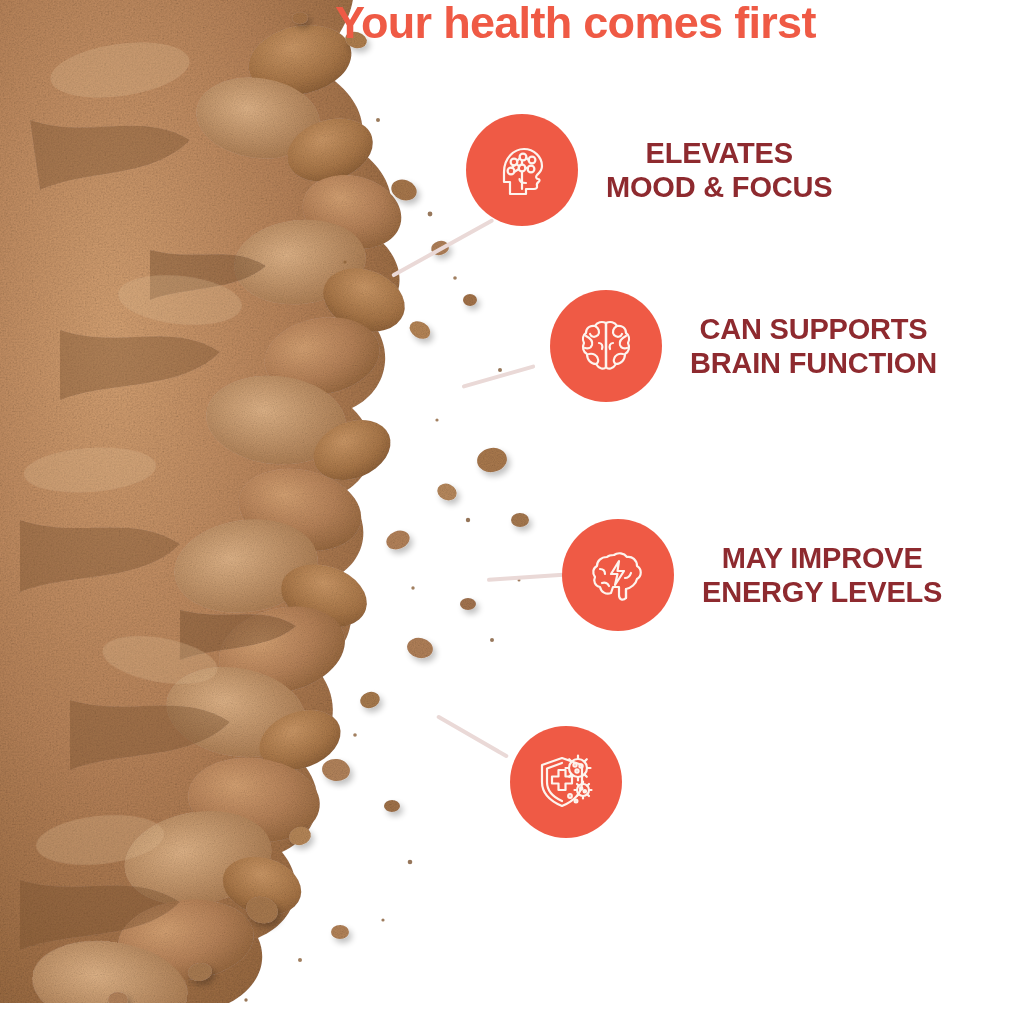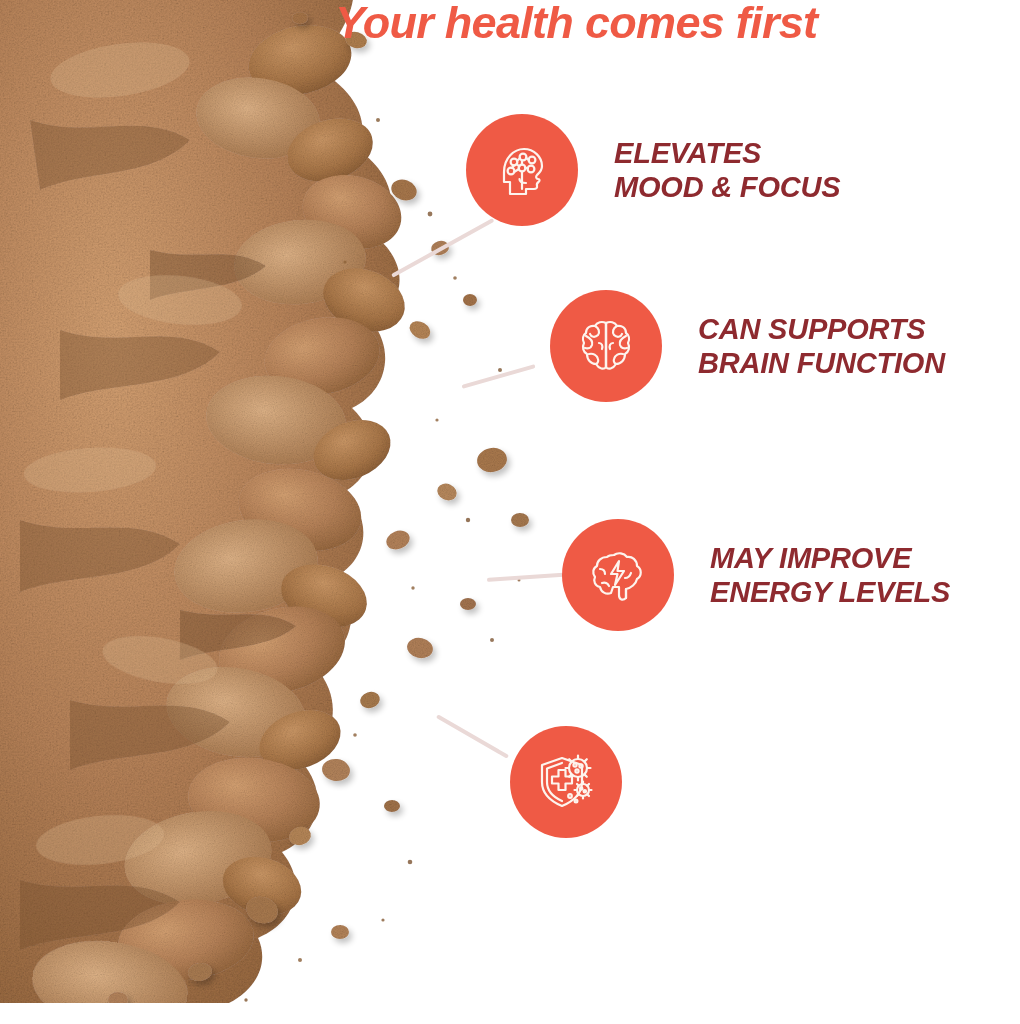--- a/index.html
+++ b/index.html
@@ -10,21 +10,20 @@
   body {
     font-family: "Liberation Sans", sans-serif;
     -webkit-font-smoothing: antialiased;
   }
   #page {
     position: relative;
     width: 1020px;
     height: 1003px;
     background: #ffffff;
     overflow: hidden;
-    font-style: italic;
   }
 
   
   #powder-layer {
     position: absolute;
     left: 0; top: 0;
     width: 600px;
     height: 1024px;
     pointer-events: none;
   }
@@ -64,27 +63,28 @@
     height: 112px;
     border-radius: 50%;
     background: #ef5a45;
     flex: 0 0 112px;
     display: flex;
     align-items: center;
     justify-content: center;
   }
   .badge svg { display: block; }
   .benefit-label {
-    margin-left: 36px;
+    margin-left: 28px;
     color: #8e2a2f;
     font-size: 29px;
     font-weight: bold;
     line-height: 1.18;
     letter-spacing: -0.2px;
     white-space: pre-line;
+    text-align: center;
   }
 
   #benefit-1 { left: 466px; top: 114px; }
   #benefit-2 { left: 550px; top: 290px; }
   #benefit-3 { left: 562px; top: 519px; }
   #benefit-4 { left: 510px; top: 726px; }
 </style>
 </head>
 <body>
 

